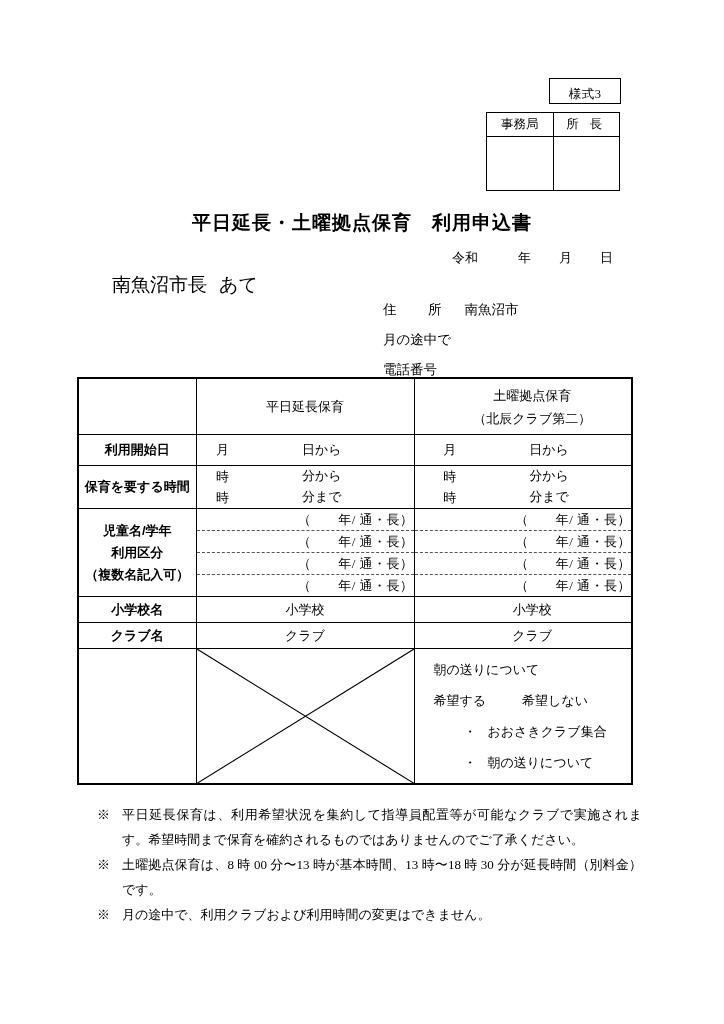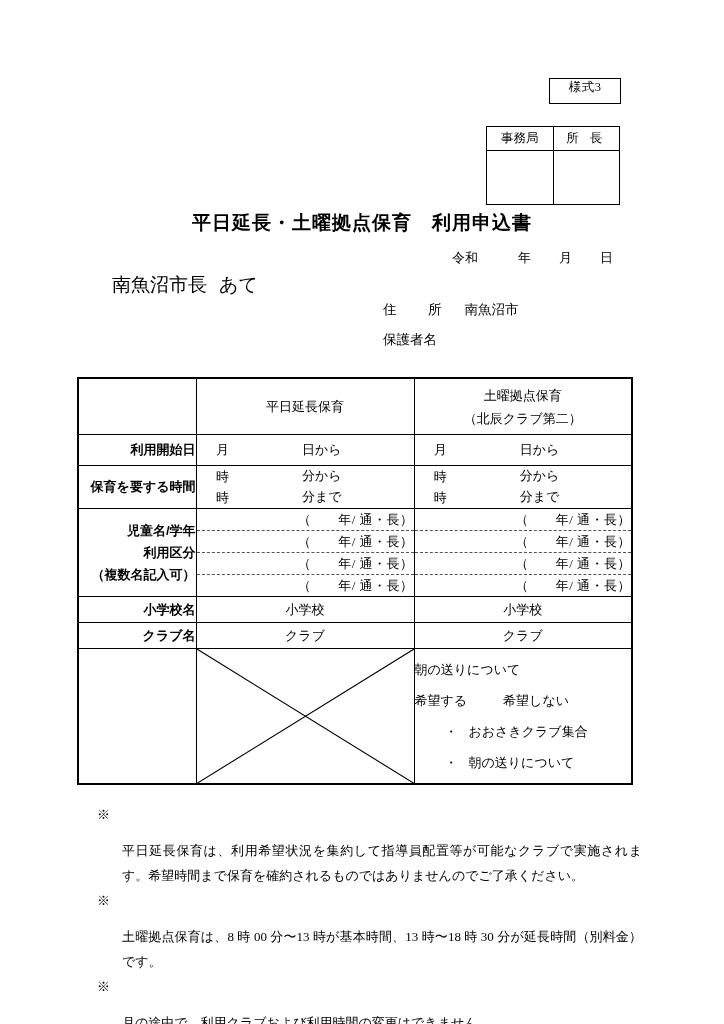--- a/index.html
+++ b/index.html
@@ -24,31 +24,31 @@
 
   
   .form-no-box {
     position: absolute;
     left: 549px;
     top: 78px;
     width: 70px;
     height: 24px;
     border: 1px solid #000;
     display: flex;
-    align-items: flex-start;
+    align-items: flex-end;
     justify-content: center;
     font-size: 12.5px;
     letter-spacing: 0.5px;
   }
 
   
   .office-table {
     position: absolute;
     left: 486px;
-    top: 126px;
+    top: 112px;
     width: 134px;
     border-collapse: collapse;
     table-layout: fixed;
   }
   .office-table td {
     border: 1px solid #000;
     padding: 0;
     text-align: center;
     vertical-align: middle;
     font-size: 12.5px;
@@ -111,27 +111,27 @@
     border-collapse: collapse;
     table-layout: fixed;
   }
   .main-table td {
     border: 1px solid #000;
     padding: 0;
     font-size: 13px;
     vertical-align: middle;
   }
   .main-table .outer-l { border-left: 2px solid #000; }
-  .main-table .outer-r { border-right: 2px solid #000; }
+  .main-table .outer-r { border-right: 2px solid #000; padding-left: 19px; }
   .main-table .outer-t { border-top: 2px solid #000; }
   .main-table .outer-b { border-bottom: 2px solid #000; }
 
   .lab-col {
     width: 118px;
-    text-align: right;
+    text-align: center;
     font-weight: bold;
     font-family: "Liberation Sans", "DejaVu Sans", sans-serif;
     font-size: 12.5px;
     line-height: 22px;
   }
   .hdr-col {
     text-align: center;
     font-size: 14.5px;
     line-height: 23px;
     height: 55px;
@@ -204,21 +204,21 @@
     top: 802px;
     width: 545px;
     font-size: 13px;
     line-height: 25px;
   }
   .note {
     display: flex;
     align-items: flex-start;
   }
   .note .mark { width: 25px; flex: 0 0 25px; }
-  .note .body { flex: 1; text-align: justify; text-justify: inter-character; margin-top: 36px; }
+  .note .body { flex: 1; text-align: justify; text-justify: inter-character; }
 </style>
 </head>
 <body>
 
 <div class="page">
 
   <div class="form-no-box">
     <span>様式3</span>
   </div>
 
@@ -243,21 +243,24 @@
 
   <div class="addressee">
     <span>南魚沼市長</span><span class="nm-gap"></span><span>あて</span>
   </div>
 
   <div class="applicant">
     <div class="row">
       <span class="lab-ad">住　所</span><span class="city-gap"></span><span>南魚沼市</span>
     </div>
     <div class="row">
-      <span>保護者名</span><span class="city-gap"></span><span></span>
+      <span>月の途中で</span><span class="city-gap"></span><span></span>
+    </div>
+    <div class="row">
+      <span>電話番号</span><span class="city-gap"></span><span></span>
     </div>
   </div>
 
   <table class="main-table">
     <colgroup>
       <col style="width:118px">
       <col style="width:218px">
       <col style="width:218px">
     </colgroup>
 

